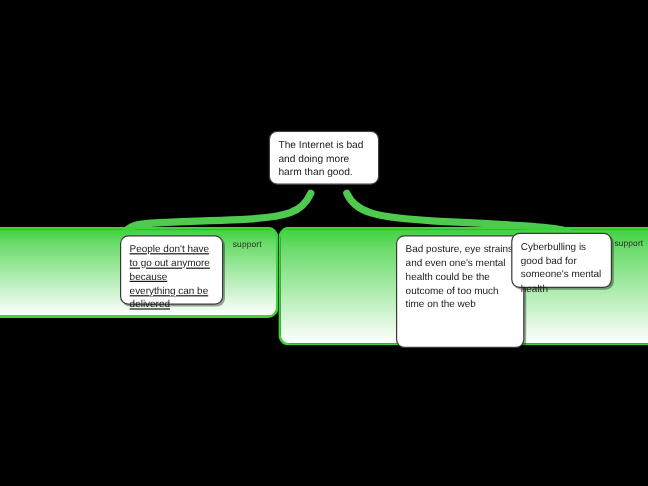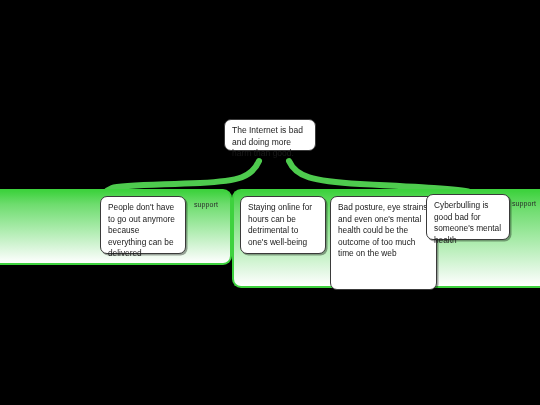--- a/index.html
+++ b/index.html
@@ -83,27 +83,26 @@
   <svg id="connectors" viewBox="0 0 540 405" width="540" height="405">
     <path d="M 259 161 C 252 177 240 181 200 183 C 150 185 120 185 112 188 C 104 191 101 196 100 203" fill="none" stroke="#4ecb4e" stroke-width="6" stroke-linecap="round"></path>
     <path d="M 289 161 C 296 177 312 181 360 184 C 420 187 460 189 470 192 C 478 195 481 198 482 204" fill="none" stroke="#4ecb4e" stroke-width="6" stroke-linecap="round"></path>
   </svg>
 
   <div class="group-panel clip-left" style="left:-6px; top:189px; width:238px; height:76px;"></div>
 
   <div class="support-label" style="left:194px; top:201px;">support</div>
 
 
-  <div class="node" style="left:100px; top:196px; width:86px; height:58px;">People don't have to go out anymore because everything can be delivered</div>
+  <div class="node" style="left:100px; top:196px; width:86px; height:58px;text-decoration:underline;">People don't have to go out anymore because everything can be delivered</div>
 
   <div class="group-panel clip-right" style="left:232px; top:189px; width:314px; height:99px;"></div>
 
   <div class="support-label" style="left:512px; top:200px;">support</div>
 
-  <div class="node" style="left:240px; top:196px; width:86px; height:58px;">Staying online for hours can be detrimental to one's well-being</div>
 
   <div class="node" style="left:330px; top:196px; width:107px; height:94px;">Bad posture, eye strains, and even one's mental health could be the outcome of too much time on the web</div>
 
   <div class="node" style="left:426px; top:194px; width:84px; height:46px;">Cyberbulling is good bad for someone's mental health</div>
 
-  <div class="node root" style="left:224px; top:119px; width:92px; height:32px;">The Internet is bad and doing more harm than good.</div>
+  <div class="node root" style="left:224px; top:109px; width:92px; height:45px;">The Internet is bad and doing more harm than good.</div>
 
 </div>
 
 </body></html>

